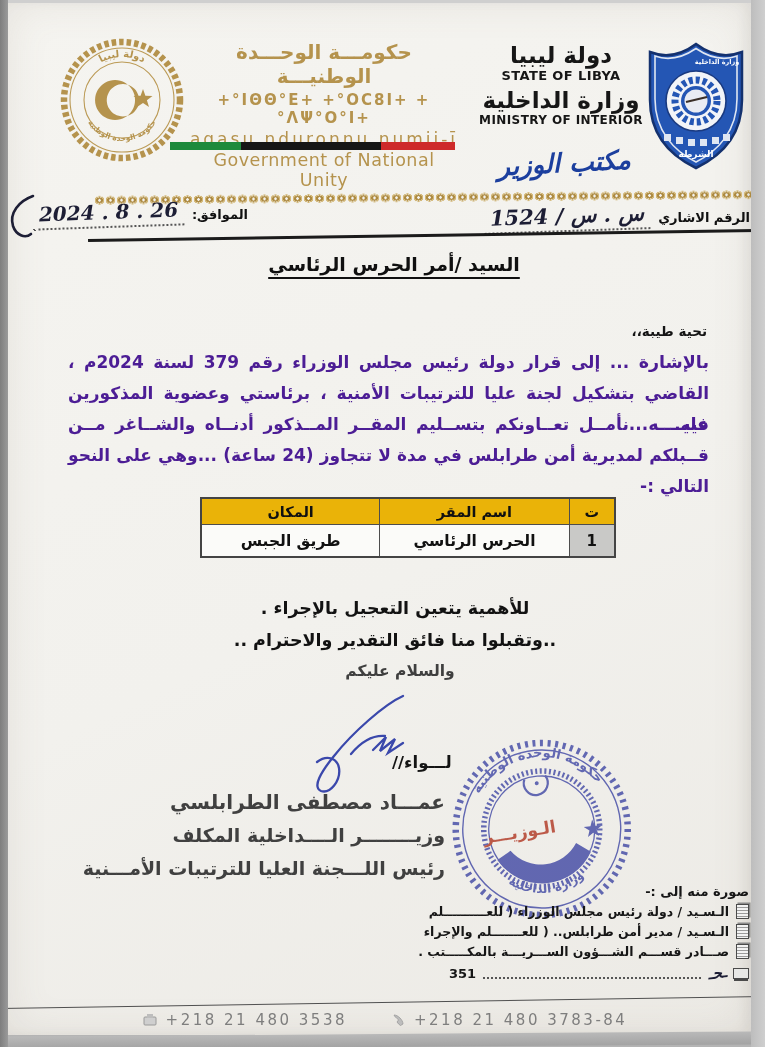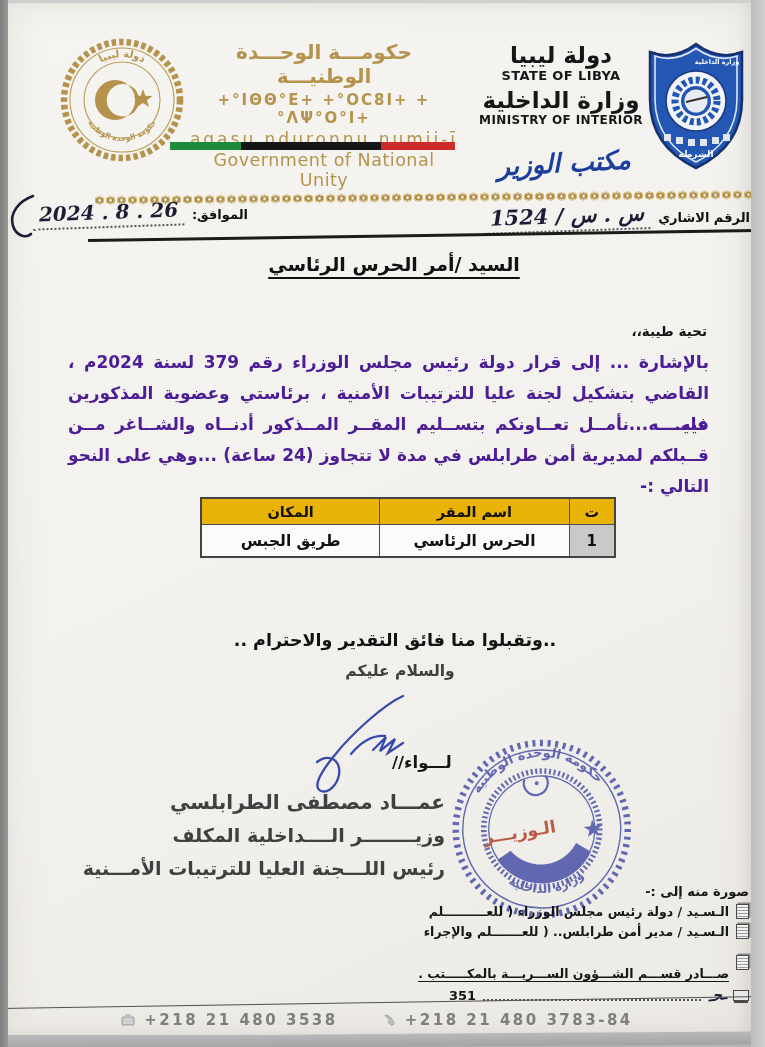--- a/index.html
+++ b/index.html
@@ -77,21 +77,21 @@
   .rank{font-size:16.5px;font-weight:bold;color:#141414;}
   .sig-names{width:365px;color:#404040;}
   .sig-names div{line-height:33px;white-space:nowrap;}
   .sig-n1{font-size:20px;font-weight:bold;}
   .sig-n2{font-size:19px;font-weight:bold;}
   
   .dist{width:332px;direction:rtl;color:#161616;}
   .dist-title{font-size:13px;font-weight:bold;margin-bottom:5px;}
   .dist-row{display:flex;align-items:center;gap:7px;margin-bottom:5px;}
   .dist-row .txt{font-size:12.5px;font-weight:bold;white-space:nowrap;}
-  .dist-row .u{text-decoration:underline;text-underline-offset:3px;margin-top:22px;}
+  .dist-row .u{text-underline-offset:3px;}
   .doc-ico{
     width:11px;height:13px;flex:0 0 auto;
     background:repeating-linear-gradient(to bottom,#f2f2f2 0 2px,#9b9b9b 2px 3px);
     border:1px solid #4a4a4a;box-shadow:1.5px -1.5px 0 0 #8a8a8a;
   }
   .pc-ico{width:14px;height:9px;border:1.6px solid #4a4a4a;background:#e8e8e6;flex:0 0 auto;box-shadow:0 3px 0 -1px #4a4a4a;}
   .dots{flex:1;border-bottom:2px dotted #555;height:10px;}
   .dist-num{font-size:13px;font-weight:bold;direction:ltr;}
   .squig{font-size:15px;font-weight:bold;transform:rotate(-8deg);}
   
@@ -204,20 +204,21 @@
       </tr>
       <tr>
         <td class="num">1</td>
         <td>الحرس الرئاسي</td>
         <td>طريق الجبس</td>
       </tr>
     </tbody>
       </table>
   </div>
 
+  <div class="abs close1 ar center" style="left:215px;top:598px;width:360px;">للأهمية يتعين التعجيل بالإجراء .</div>
   <div class="abs close1 ar center" style="left:215px;top:630px;width:360px;">..وتقبلوا منا فائق التقدير والاحترام ..</div>
   <div class="abs close3 ar center" style="left:250px;top:662px;width:300px;">والسلام عليكم</div>
 
   <svg class="abs" style="left:235px;top:690px;" width="200" height="108" viewBox="0 0 200 108">
     <g fill="none" stroke="#2b3aa6" stroke-width="2.3" stroke-linecap="round" opacity="0.92">
       <path d="M168,6 C150,14 118,42 99,66 C86,82 77,97 86,101 C95,104 106,91 104,78 C102,67 91,65 82,72"></path>
       <path d="M116,64 C126,52 138,45 150,46"></path>
       <path d="M138,60 L151,47 L145,61 L160,49 L153,63 L168,53"></path>
     </g>
   </svg>
@@ -266,21 +267,21 @@
     </div>
     <div class="dist-row" style="width:300px;">
       <span class="pc-ico"></span>
       <span class="squig hand">ـحـ</span>
       <span class="dots"></span>
       <span class="dist-num">351</span>
     </div>
   </div>
 
   <div class="abs foot-line" style="left:-5px;top:1002px;width:775px;"></div>
-  <div class="abs foot-row" style="left:132px;top:1011px;width:490px;font-weight:bold;">
+  <div class="abs foot-row" style="left:140px;top:1011px;width:490px;">
     <span class="foot-item">
       <svg width="14" height="14" viewBox="0 0 14 14">
         <rect x="1" y="4" width="12" height="8" rx="1" fill="#cfcfcf" stroke="#9a9a9a"></rect>
         <rect x="4" y="1" width="6" height="4" fill="#bdbdbd"></rect>
       </svg>
       <span>+218 21 480 3538</span>
     </span>
     <span class="foot-item">
       <svg width="14" height="14" viewBox="0 0 14 14">
         <path d="M3,2 C7,2 12,7 12,11 L9.5,12.5 C8,11.5 7,10.5 6,9 L7.5,7 C6.5,5.5 5.5,4.5 4,3.8 Z" fill="#bdbdbd" stroke="#9a9a9a" stroke-width="0.8"></path>

